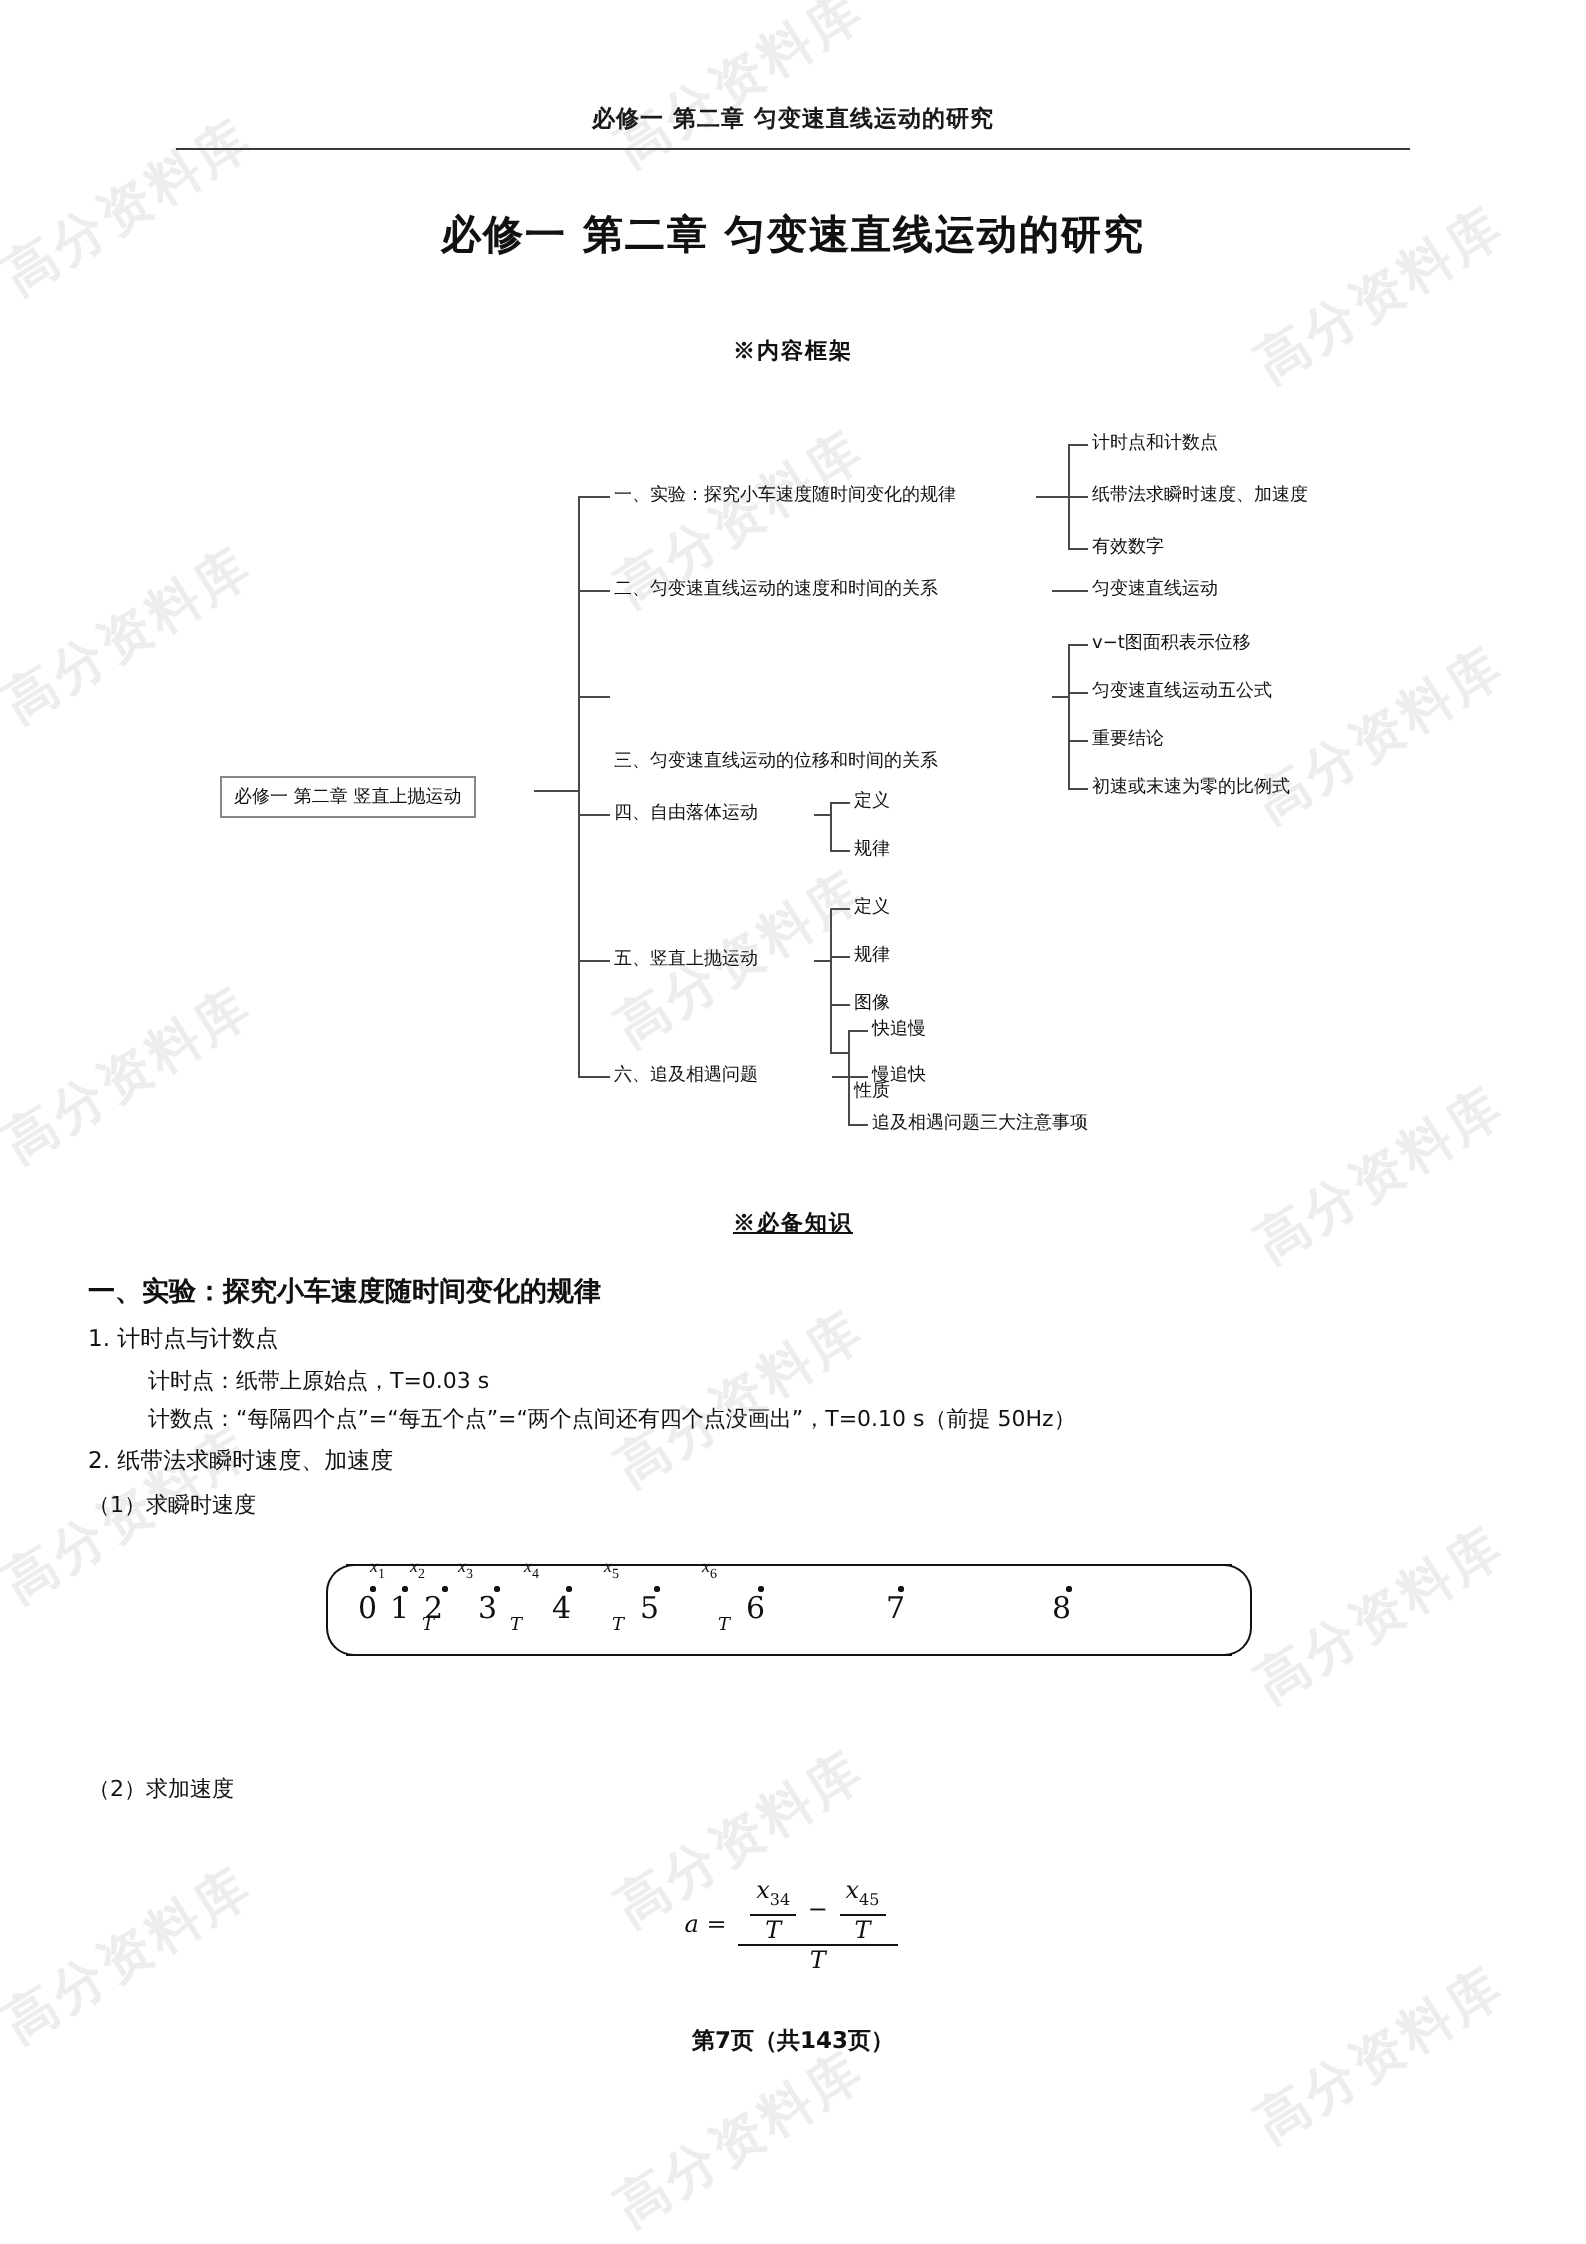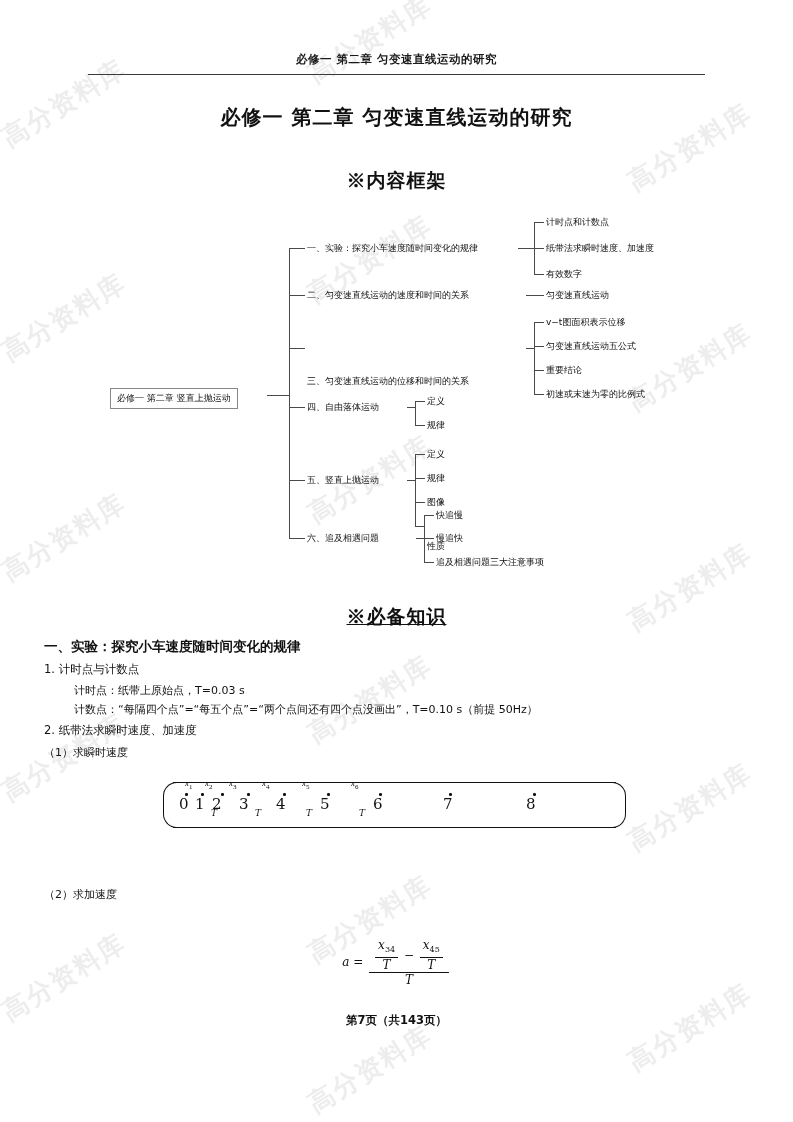--- a/index.html
+++ b/index.html
@@ -58,21 +58,21 @@
     text-align: center;
     font-size: 20px;
     font-weight: bold;
     letter-spacing: 1px;
   }
   .section-head {
     position: absolute;
     width: 793px;
     text-align: center;
     font-family: "DejaVu Serif", "Liberation Serif", serif;
-    font-size: 19px;
+    font-size: 11px;
     font-weight: bold;
     letter-spacing: 1px;
   }
   #frame-head { top: 168px; }
   #knowledge-head { top: 604px; text-decoration: underline; }
 
   
   .map {
     position: absolute;
     top: 215px;

